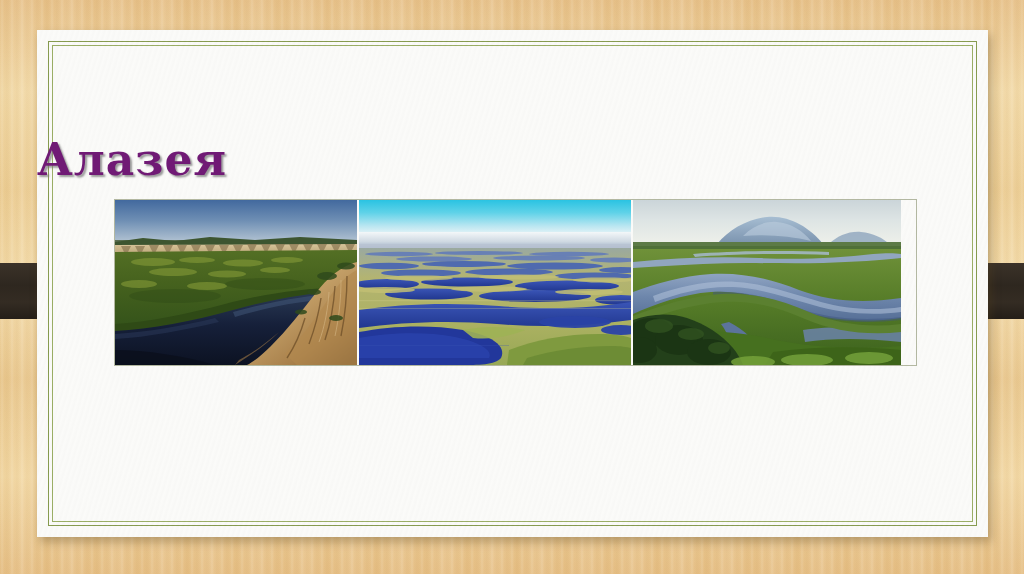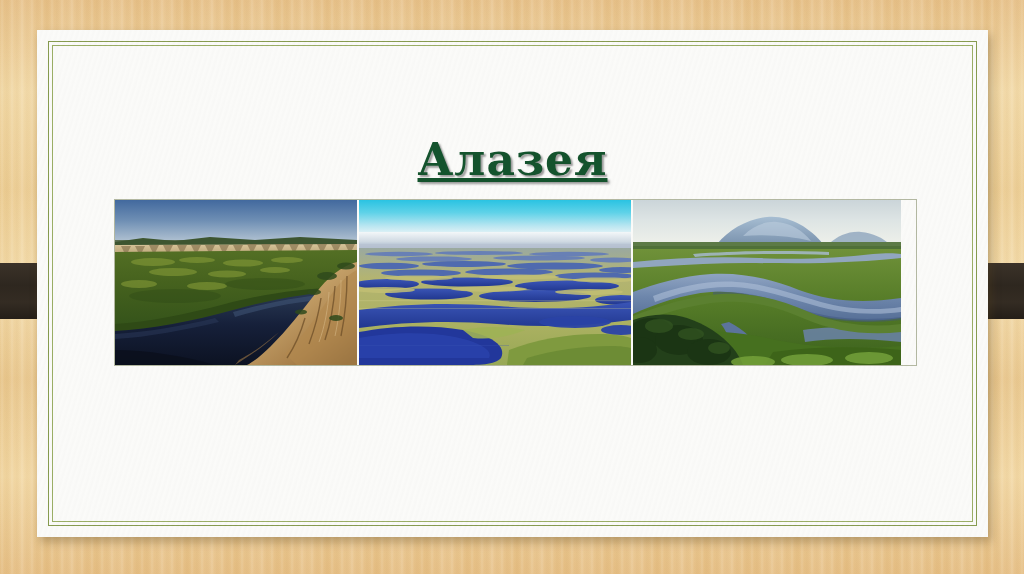--- a/index.html
+++ b/index.html
@@ -96,29 +96,28 @@
     bottom: 3px;
     border: 1px solid #9aae64;
   }
 
   
   .title {
     position: absolute;
     left: 0;
     top: 104px;
     width: 951px;
-    text-align: center;
+    text-align: left;
     font-family: "DejaVu Serif", serif;
     font-size: 44px;
     font-weight: bold;
     letter-spacing: 1px;
-    color: #14532d;
+    color: #701a75;
     text-shadow: 2px 2px 2px rgba(120,120,120,0.75);
     z-index: 4;
-    text-decoration: underline;
   }
 
   
   .strip {
     position: absolute;
     left: 78px;
     top: 170px;
     width: 801px;
     height: 165px;
     display: flex;

